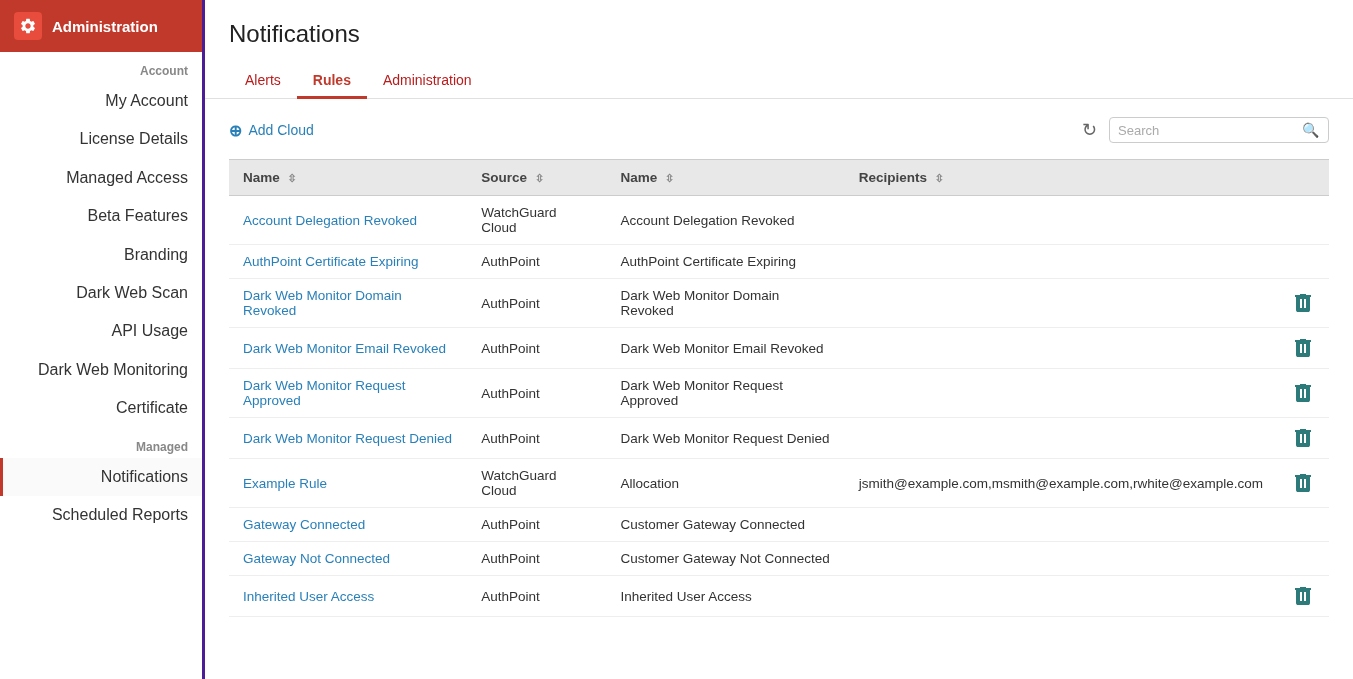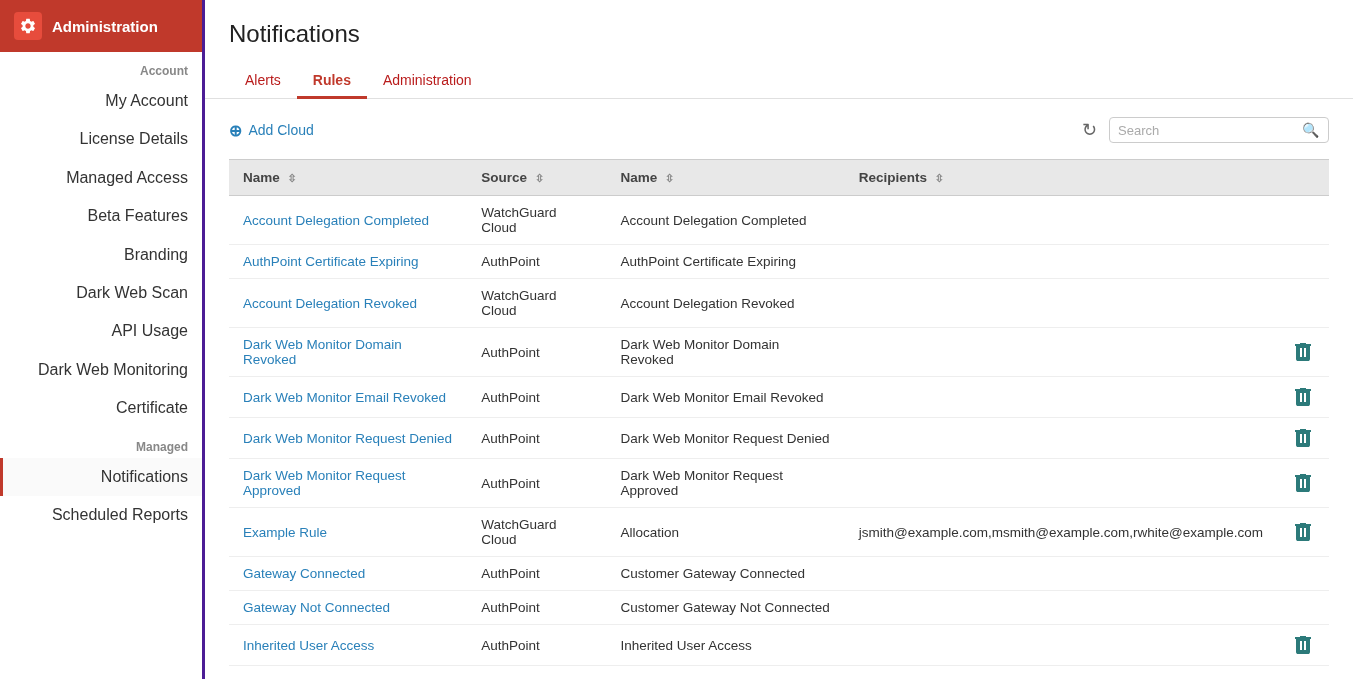--- a/index.html
+++ b/index.html
@@ -309,42 +309,35 @@
             <span class="sort-icon">⇳</span>
           </th>
           <th>
             <span>Recipients</span>
             <span class="sort-icon">⇳</span>
           </th>
           <th></th>
         </tr>
       </thead>
       <tbody id="table-body">
-      <tr>
-            <td class="link-cell"><a href="#">Account Delegation Completed</a></td>
-            <td>WatchGuard Cloud</td>
-            <td>Account Delegation Completed</td>
-            <td></td>
-            <td class="delete-cell"></td>
-          </tr>
-          <tr>
-            <td class="link-cell"><a href="#">AuthPoint Certificate Expiring</a></td>
-            <td>AuthPoint</td>
-            <td>AuthPoint Certificate Expiring</td>
-            <td></td>
-            <td class="delete-cell"></td>
-          </tr>
           <tr>
             <td class="link-cell"><a href="#">Account Delegation Revoked</a></td>
             <td>WatchGuard Cloud</td>
             <td>Account Delegation Revoked</td>
             <td></td>
             <td class="delete-cell"></td>
           </tr>
           <tr>
+            <td class="link-cell"><a href="#">AuthPoint Certificate Expiring</a></td>
+            <td>AuthPoint</td>
+            <td>AuthPoint Certificate Expiring</td>
+            <td></td>
+            <td class="delete-cell"></td>
+          </tr>
+          <tr>
             <td class="link-cell"><a href="#">Dark Web Monitor Domain Revoked</a></td>
             <td>AuthPoint</td>
             <td>Dark Web Monitor Domain Revoked</td>
             <td></td>
             <td class="delete-cell">
               <button class="delete-btn">
                 <svg width="16" height="18" viewBox="0 0 16 18" fill="#2c7a7a">
         <path d="M3 18c-.55 0-1.02-.196-1.412-.587A1.927 1.927 0 0 1 1 16V3H0V1h5V0h6v1h5v2h-1v13c0 .55-.196 1.021-.587 1.413A1.928 1.928 0 0 1 13 18H3zm2-4h2V5H5v9zm4 0h2V5H9v9z"></path>
       </svg>
               </button>
@@ -357,36 +350,36 @@
             <td></td>
             <td class="delete-cell">
               <button class="delete-btn">
                 <svg width="16" height="18" viewBox="0 0 16 18" fill="#2c7a7a">
         <path d="M3 18c-.55 0-1.02-.196-1.412-.587A1.927 1.927 0 0 1 1 16V3H0V1h5V0h6v1h5v2h-1v13c0 .55-.196 1.021-.587 1.413A1.928 1.928 0 0 1 13 18H3zm2-4h2V5H5v9zm4 0h2V5H9v9z"></path>
       </svg>
               </button>
             </td>
           </tr>
           <tr>
+            <td class="link-cell"><a href="#">Dark Web Monitor Request Approved</a></td>
+            <td>AuthPoint</td>
+            <td>Dark Web Monitor Request Approved</td>
+            <td></td>
+            <td class="delete-cell">
+              <button class="delete-btn">
+                <svg width="16" height="18" viewBox="0 0 16 18" fill="#2c7a7a">
+        <path d="M3 18c-.55 0-1.02-.196-1.412-.587A1.927 1.927 0 0 1 1 16V3H0V1h5V0h6v1h5v2h-1v13c0 .55-.196 1.021-.587 1.413A1.928 1.928 0 0 1 13 18H3zm2-4h2V5H5v9zm4 0h2V5H9v9z"></path>
+      </svg>
+              </button>
+            </td>
+          </tr>
+          <tr>
             <td class="link-cell"><a href="#">Dark Web Monitor Request Denied</a></td>
             <td>AuthPoint</td>
             <td>Dark Web Monitor Request Denied</td>
-            <td></td>
-            <td class="delete-cell">
-              <button class="delete-btn">
-                <svg width="16" height="18" viewBox="0 0 16 18" fill="#2c7a7a">
-        <path d="M3 18c-.55 0-1.02-.196-1.412-.587A1.927 1.927 0 0 1 1 16V3H0V1h5V0h6v1h5v2h-1v13c0 .55-.196 1.021-.587 1.413A1.928 1.928 0 0 1 13 18H3zm2-4h2V5H5v9zm4 0h2V5H9v9z"></path>
-      </svg>
-              </button>
-            </td>
-          </tr>
-          <tr>
-            <td class="link-cell"><a href="#">Dark Web Monitor Request Approved</a></td>
-            <td>AuthPoint</td>
-            <td>Dark Web Monitor Request Approved</td>
             <td></td>
             <td class="delete-cell">
               <button class="delete-btn">
                 <svg width="16" height="18" viewBox="0 0 16 18" fill="#2c7a7a">
         <path d="M3 18c-.55 0-1.02-.196-1.412-.587A1.927 1.927 0 0 1 1 16V3H0V1h5V0h6v1h5v2h-1v13c0 .55-.196 1.021-.587 1.413A1.928 1.928 0 0 1 13 18H3zm2-4h2V5H5v9zm4 0h2V5H9v9z"></path>
       </svg>
               </button>
             </td>
           </tr>
           <tr>

